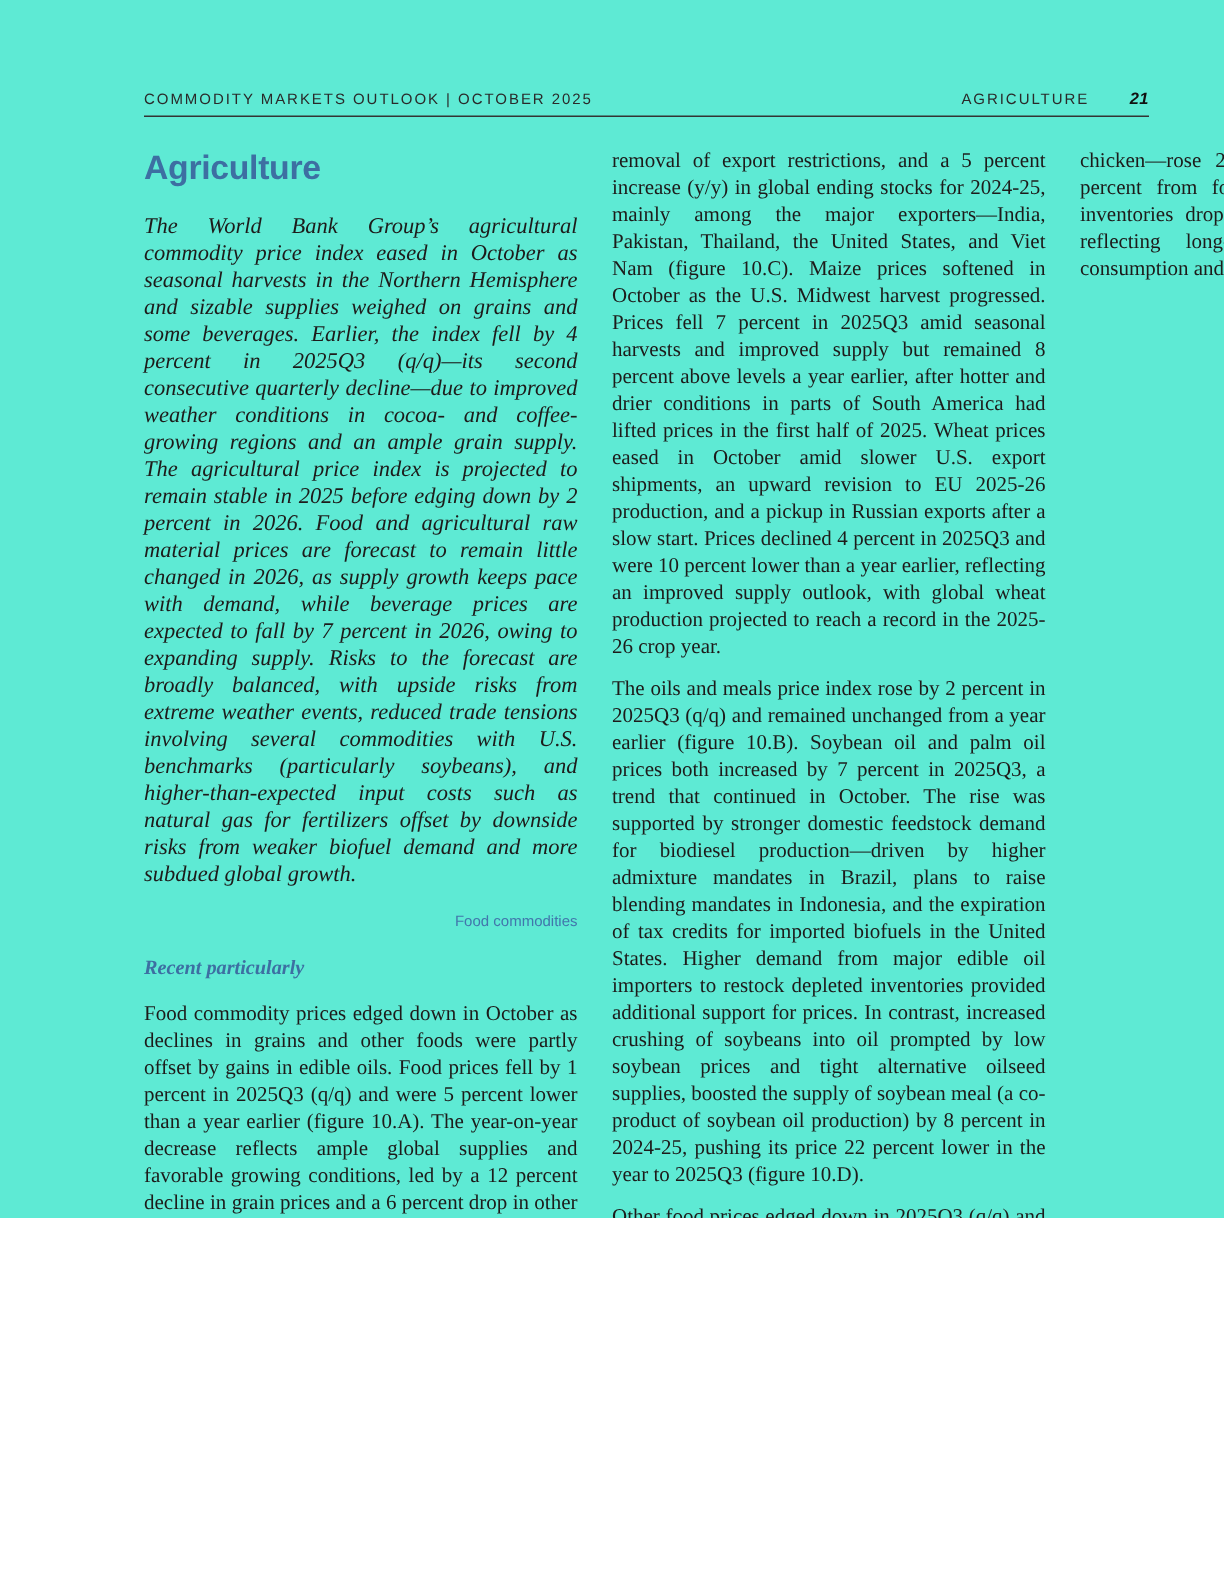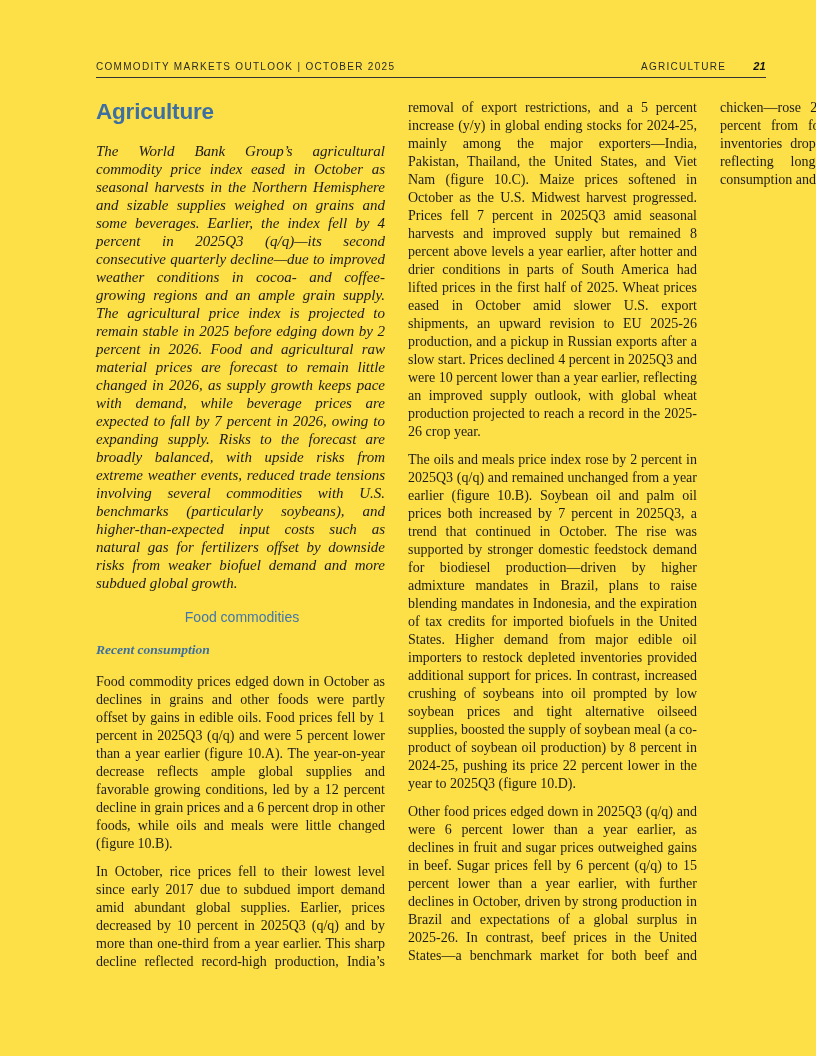--- a/index.html
+++ b/index.html
@@ -3,22 +3,22 @@
 <meta charset="utf-8">
 <style>
   html, body {
     margin: 0;
     padding: 0;
     background: #ffffff;
   }
   .page {
     position: relative;
     width: 816px;
-    height: 1056px;
-    background: #fde047;
+    height: 812px;
+    background: #5eead4;
     font-family: "Liberation Serif", serif;
     color: #1d1b1a;
     overflow: hidden;
     box-sizing: border-box;
   }
   .page-header {
     position: absolute;
     left: 96px;
     top: 60px;
     width: 670px;
@@ -72,25 +72,25 @@
     text-align: left;
   }
   .intro-abstract {
     font-style: italic;
     font-size: 15px;
     line-height: 18px;
     margin: 0 0 10px 0;
   }
   .section-heading {
     font-family: "Liberation Sans", sans-serif;
-    font-size: 14px;
+    font-size: 10px;
     font-weight: normal;
     color: #4276ac;
     margin: 17px 0 17px 3px;
-    text-align: center;
+    text-align: right;
   }
   .subsection-heading {
     font-family: "Liberation Serif", serif;
     font-size: 13.5px;
     font-weight: bold;
     font-style: italic;
     color: #3d6fa2;
     margin: 0 0 15px 0;
     text-align: left;
   }
@@ -115,21 +115,21 @@
 
   <div class="header-rule"></div>
 
   <main class="article">
     <h1 class="article-title">Agriculture</h1>
 
     <p class="intro-abstract">The World Bank Group’s agricultural commodity price index eased in October as seasonal harvests in the Northern Hemisphere and sizable supplies weighed on grains and some beverages. Earlier, the index fell by 4 percent in 2025Q3 (q/q)—its second consecutive quarterly decline—due to improved weather conditions in cocoa- and coffee-growing regions and an ample grain supply. The agricultural price index is projected to remain stable in 2025 before edging down by 2 percent in 2026. Food and agricultural raw material prices are forecast to remain little changed in 2026, as supply growth keeps pace with demand, while beverage prices are expected to fall by 7 percent in 2026, owing to expanding supply. Risks to the forecast are broadly balanced, with upside risks from extreme weather events, reduced trade tensions involving several commodities with U.S. benchmarks (particularly soybeans), and higher-than-expected input costs such as natural gas for fertilizers offset by downside risks from weaker biofuel demand and more subdued global growth.</p>
 
     <h2 class="section-heading">Food commodities</h2>
 
-    <h3 class="subsection-heading">Recent consumption</h3>
+    <h3 class="subsection-heading">Recent particularly</h3>
 
     <p class="body-paragraph">Food commodity prices edged down in October as declines in grains and other foods were partly offset by gains in edible oils. Food prices fell by 1 percent in 2025Q3 (q/q) and were 5 percent lower than a year earlier (figure 10.A). The year-on-year decrease reflects ample global supplies and favorable growing conditions, led by a 12 percent decline in grain prices and a 6 percent drop in other foods, while oils and meals were little changed (figure 10.B).</p>
 
     <p class="body-paragraph">In October, rice prices fell to their lowest level since early 2017 due to subdued import demand amid abundant global supplies. Earlier, prices decreased by 10 percent in 2025Q3 (q/q) and by more than one-third from a year earlier. This sharp decline reflected record-high production, India’s removal of export restrictions, and a 5 percent increase (y/y) in global ending stocks for 2024-25, mainly among the major exporters—India, Pakistan, Thailand, the United States, and Viet Nam (figure 10.C). Maize prices softened in October as the U.S. Midwest harvest progressed. Prices fell 7 percent in 2025Q3 amid seasonal harvests and improved supply but remained 8 percent above levels a year earlier, after hotter and drier conditions in parts of South America had lifted prices in the first half of 2025. Wheat prices eased in October amid slower U.S. export shipments, an upward revision to EU 2025-26 production, and a pickup in Russian exports after a slow start. Prices declined 4 percent in 2025Q3 and were 10 percent lower than a year earlier, reflecting an improved supply outlook, with global wheat production projected to reach a record in the 2025-26 crop year.</p>
 
     <p class="body-paragraph">The oils and meals price index rose by 2 percent in 2025Q3 (q/q) and remained unchanged from a year earlier (figure 10.B). Soybean oil and palm oil prices both increased by 7 percent in 2025Q3, a trend that continued in October. The rise was supported by stronger domestic feedstock demand for biodiesel production—driven by higher admixture mandates in Brazil, plans to raise blending mandates in Indonesia, and the expiration of tax credits for imported biofuels in the United States. Higher demand from major edible oil importers to restock depleted inventories provided additional support for prices. In contrast, increased crushing of soybeans into oil prompted by low soybean prices and tight alternative oilseed supplies, boosted the supply of soybean meal (a co-product of soybean oil production) by 8 percent in 2024-25, pushing its price 22 percent lower in the year to 2025Q3 (figure 10.D).</p>
 
     <p class="body-paragraph">Other food prices edged down in 2025Q3 (q/q) and were 6 percent lower than a year earlier, as declines in fruit and sugar prices outweighed gains in beef. Sugar prices fell by 6 percent (q/q) to 15 percent lower than a year earlier, with further declines in October, driven by strong production in Brazil and expectations of a global surplus in 2025-26. In contrast, beef prices in the United States—a benchmark market for both beef and chicken—rose 2 percent in the quarter and 9 percent from four quarters earlier. U.S. cattle inventories dropped to their lowest since 1951, reflecting long-term shifts toward chicken consumption and greater reliance on imports. Beef</p>
   </main>
 

